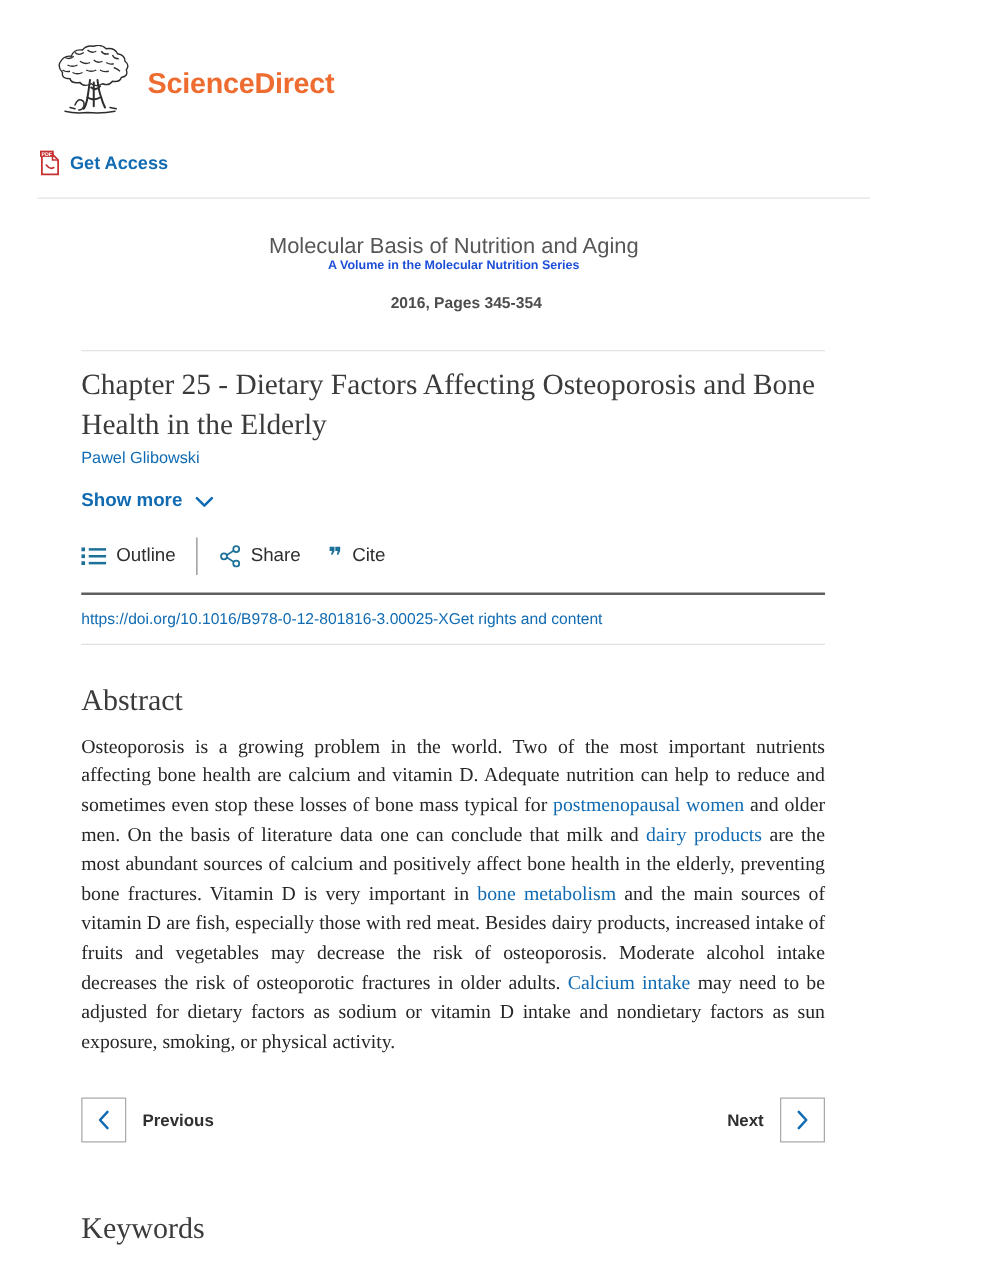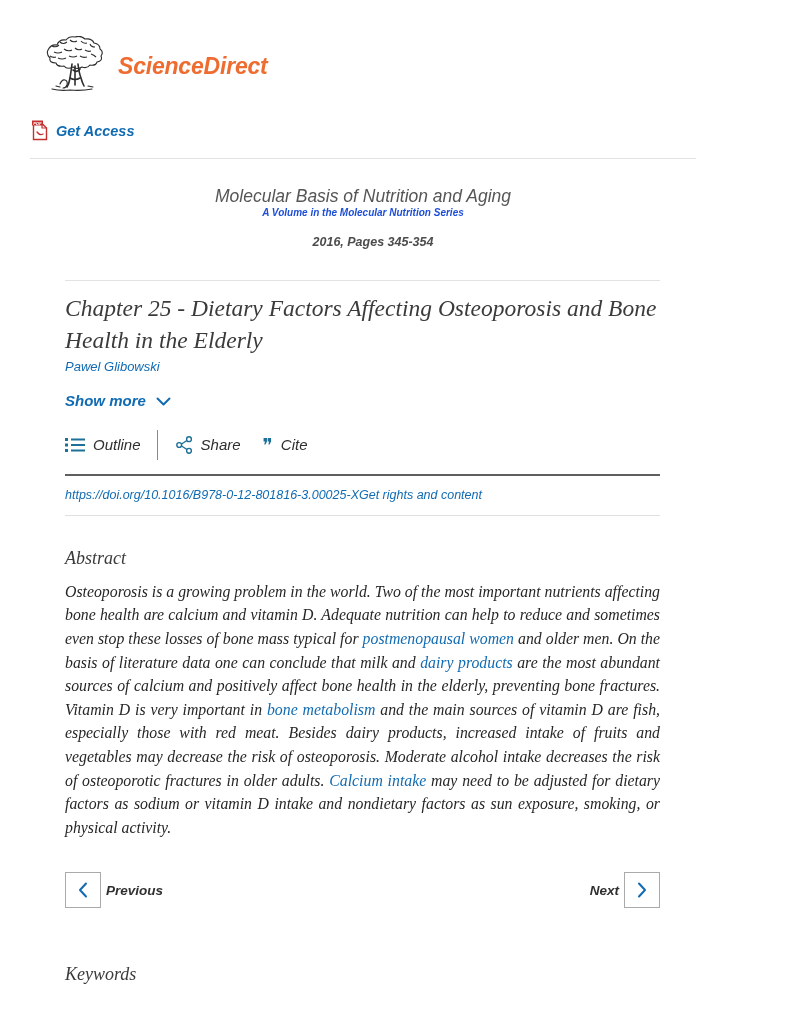--- a/index.html
+++ b/index.html
@@ -11,21 +11,21 @@
     --muted:#555555;
   }
   *{box-sizing:border-box;margin:0;padding:0;}
   html,body{background:#ffffff;}
   body{
     width:791px;height:1024px;overflow:hidden;
     font-family:"Liberation Sans", sans-serif;
     color:var(--ink);
     position:relative;
   }
-  .page{width:726px;height:1024px;background:#fff;font-style:italic;}
+  .page{width:726px;height:1024px;background:#fff;}
 
   
   .logo-row{display:flex;align-items:center;padding:36px 0 0 40px;}
   .elsevier-logo{width:70px;height:58px;display:inline-block;}
   .wordmark{
     color:var(--orange);
     font-size:23px;font-weight:600;letter-spacing:-0.2px;
     margin-left:8px;margin-top:2px;cursor:pointer;
   }
   .access-row{display:flex;align-items:center;gap:7px;padding:26px 7px 0 31px;}
@@ -85,35 +85,35 @@
 
   .doi-row{
     display:flex;justify-content:flex-start;align-items:center;
     padding:12px 0 13px 0;
   }
   .doi{color:var(--blue);font-size:12.5px;text-decoration:none;cursor:pointer;}
   .rights{color:var(--blue);font-size:12.5px;text-decoration:none;cursor:pointer;}
 
   .section-heading{
     font-family:"Liberation Serif", serif;font-weight:400;
-    font-size:18px;color:#3b3b3b;
+    font-size:24px;color:#3b3b3b;
   }
   .abstract-heading{margin-top:32px;}
   .abstract{
     font-family:"Liberation Serif", serif;
     font-size:15.8px;line-height:23.6px;color:#262626;
     margin-top:11px;text-align:justify;text-justify:inter-word;
   }
   .abstract .inline-link{color:var(--blue);text-decoration:none;cursor:pointer;}
 
   .pager{
     display:flex;justify-content:space-between;align-items:center;
     margin-top:33px;
   }
-  .pager-left,.pager-right{display:flex;align-items:center;gap:5px;}
+  .pager-left,.pager-right{display:flex;align-items:center;gap:13px;}
   .nav-box{
     width:36px;height:36px;background:#fff;border:1px solid #aaaaaa;
     display:flex;align-items:center;justify-content:center;cursor:pointer;
   }
   .nav-label{font-size:13.5px;font-weight:700;color:#303030;}
 
   .keywords-heading{margin-top:56px;}
 </style>
 </head>
 <body>

